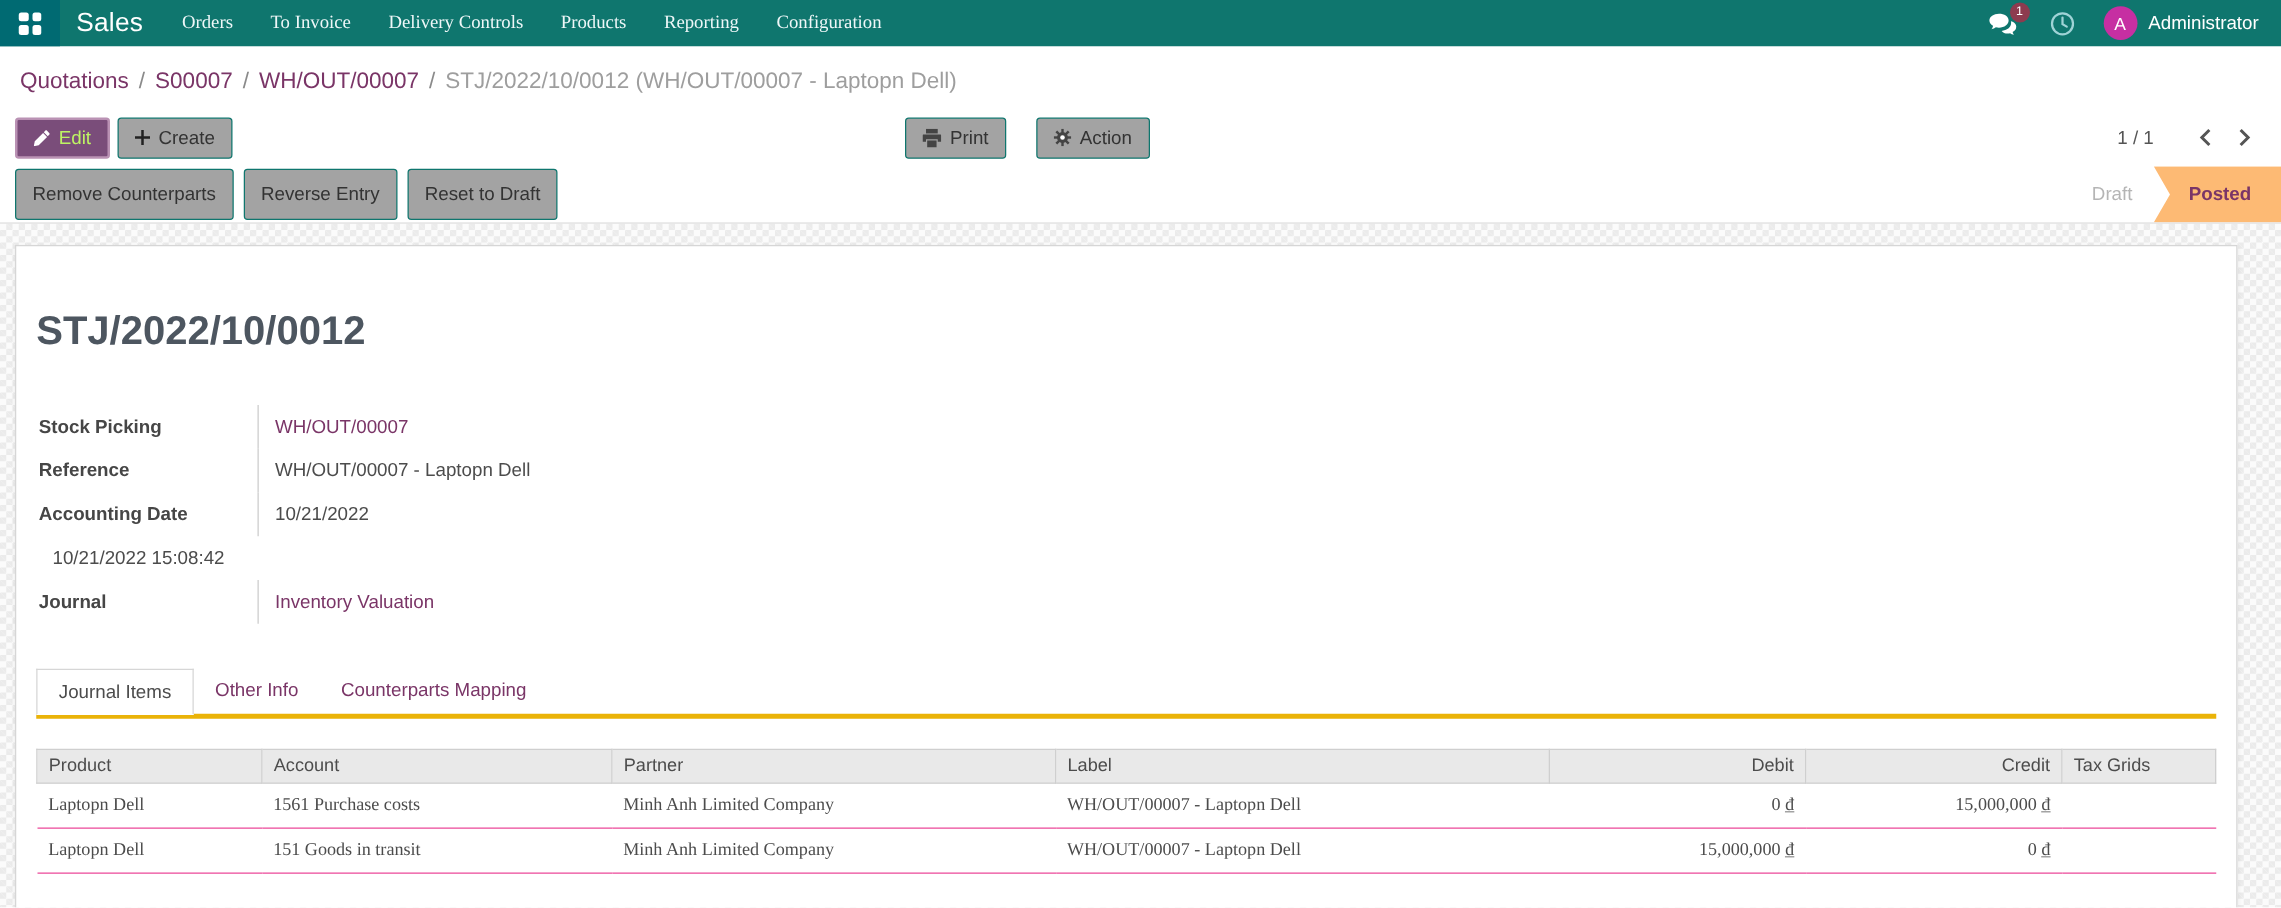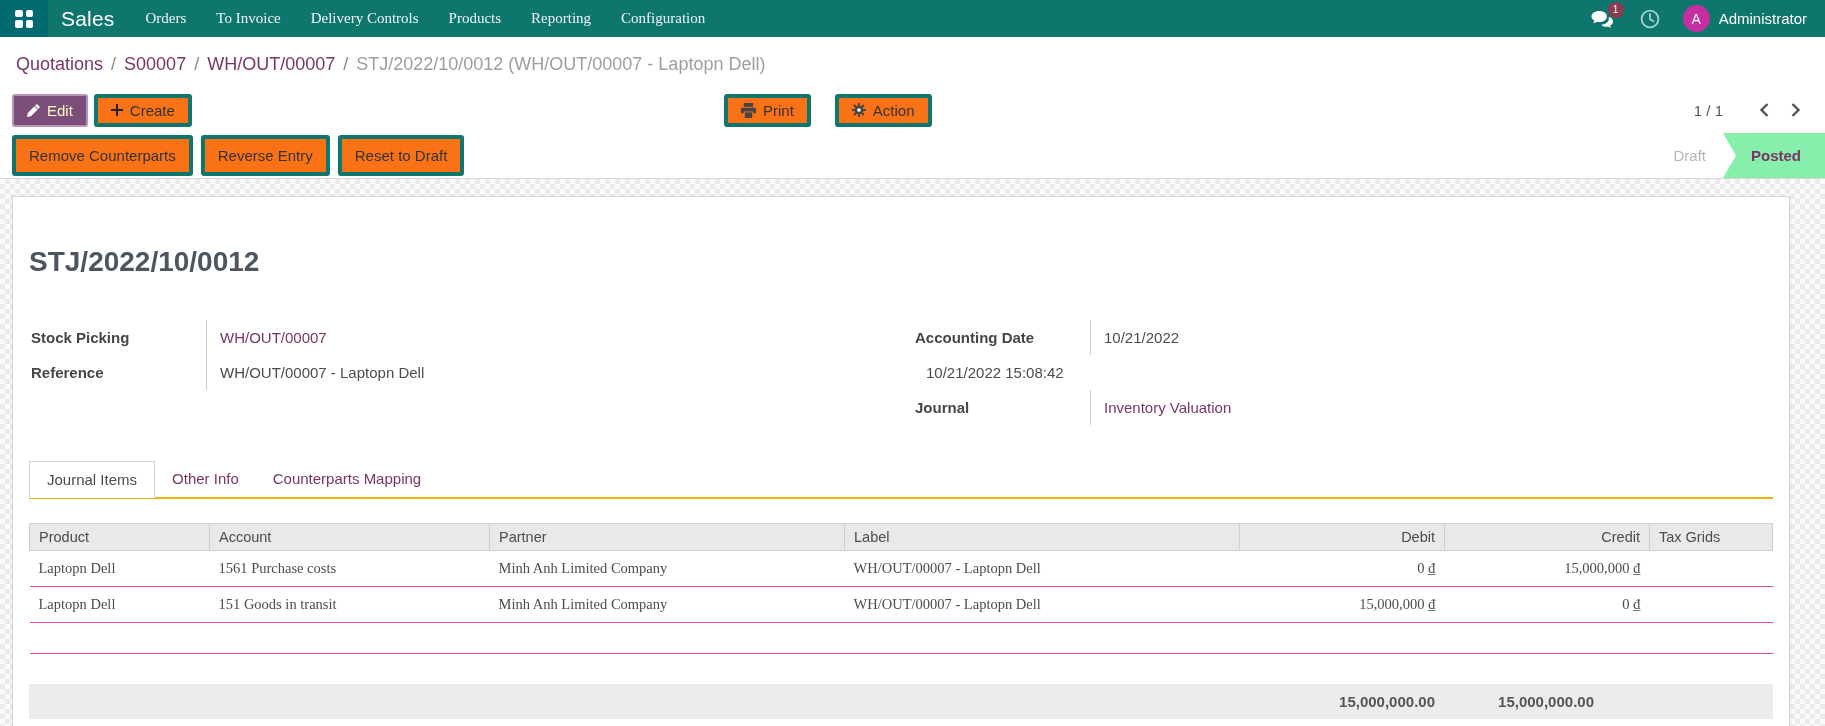--- a/index.html
+++ b/index.html
@@ -26,58 +26,58 @@
   .user-name { font-size:15px; padding:0 6px 0 9px; white-space:nowrap; }
 
   
   .breadcrumb-bar { height:50px; display:flex; align-items:center; padding:4px 16px 0; font-size:18px; }
   .bc-link { color:#7a3567; cursor:pointer; }
   .bc-sep { color:#8a8a8a; padding:0 8px; }
   .bc-current { color:#9e9e9e; }
 
   
   .control-row { height:46px; display:flex; align-items:center; padding:0 14px 0 12px; position:relative; }
-  .btn { display:inline-flex; align-items:center; gap:7px; height:33px; padding:0 13px; font-size:15px; background:#f97316; border:4px solid #0f766e; border-radius:3px; color:#333; cursor:pointer; white-space:nowrap; }
+  .btn { display:inline-flex; align-items:center; gap:7px; height:33px; padding:0 13px; font-size:15px; background:#a3a3a3; border:1px solid #0f766e; border-radius:3px; color:#333; cursor:pointer; white-space:nowrap; }
   .btn + .btn { margin-left:6px; }
-  .btn-primary { background:#7a4d7a; border:2px solid #ba92b4; color:#fef9c3; }
+  .btn-primary { background:#7a4d7a; border:2px solid #ba92b4; color:#bef264; }
   .center-btns { position:absolute; left:724px; display:flex; }
   .center-btns .btn + .btn { margin-left:24px; }
   .pager { margin-left:auto; display:flex; align-items:center; font-size:15px; color:#555; }
   .pager-count { margin-right:26px; }
   .pager-arrow { padding:4px 10px; cursor:pointer; display:flex; align-items:center; }
 
   .status-row { height:46px; display:flex; align-items:center; padding-left:12px; border-bottom:1px solid #d7d7d7; }
   .status-row .btn { height:41px; font-size:15px;text-align:center; }
   .status-row .btn + .btn { margin-left:8px; }
   .statusbar { margin-left:auto; display:flex; align-self:stretch; }
   .status-item { display:flex; align-items:center; font-size:15px; }
   .status-draft { color:#b5b5b5; padding:0 17px; cursor:pointer; }
-  .status-posted { background:#86efac; color:#7a3567; font-weight:bold; padding:0 24px 0 28px; clip-path:polygon(0 0,100% 0,100% 100%,0 100%,13px 50%); cursor:pointer; }
+  .status-posted { background:#fdba74; color:#7a3567; font-weight:bold; padding:0 24px 0 28px; clip-path:polygon(0 0,100% 0,100% 100%,0 100%,13px 50%); cursor:pointer; }
 
   
   .content-bg {
     height:549px;
     background-color:#fbfbfb;
     background-image:
       linear-gradient(45deg,#ebebeb 25%,transparent 25%,transparent 75%,#ebebeb 75%),
       linear-gradient(45deg,#ebebeb 25%,transparent 25%,transparent 75%,#ebebeb 75%);
     background-size:10px 10px;
     background-position:0 0,5px 5px;
     padding:17px 35px 0 12px;
   }
   .sheet { background:#fff; border:1px solid #d6d6d6; box-shadow:0 1px 4px rgba(0,0,0,.08); min-height:100%; padding:50px 16px 20px; }
-  .sheet-title { font-size:28px; font-weight:bold; color:#4d5660; margin:0 0 42px; line-height:1.1; }
-
-  .fields { display:grid; grid-template-columns:1fr 1fr; column-gap:24px; margin-bottom:36px; }
+  .sheet-title { font-size:32px; font-weight:bold; color:#4d5660; margin:0 0 42px; line-height:1.1; }
+
+  .fields { display:grid; grid-template-columns:1fr; column-gap:24px; margin-bottom:36px; }
   .frow { display:flex; }
   .flabel { width:178px; flex:0 0 178px; border-right:1px solid #ccc; padding:9px 8px 9px 2px; font-weight:bold; font-size:15px; color:#464646; }
   .fvalue { padding:9px 0 9px 13px; font-size:15px; color:#4c4c4c; }
   .fvalue.link { color:#7a3567; cursor:pointer; }
 
-  .notebook-tabs { display:flex; border-bottom:2px solid #eab308; }
+  .notebook-tabs { display:flex; border-bottom:4px solid #eab308; }
   .tab { padding:9px 17px; font-size:15px; color:#7a3567; cursor:pointer; }
   .tab.active { color:#4c4c4c; background:#fff; border:1px solid #d6d6d6; border-bottom:1px solid #fff; margin-bottom:-1px; }
 
   .jtable { width:100%; border-collapse:collapse; font-size:14.5px; margin-top:24px; table-layout:fixed; }
   .jtable th { background:#e9e9e9; border:1px solid #cfcfcf; font-weight:normal; text-align:left; padding:5px 9px; color:#4c4c4c; }
   .jtable th.num { text-align:right; }
   .jtable td { border-bottom:1px solid #ec4899; padding:9px 9px; color:#4c4c4c;font-family:Liberation Serif, serif; }
   .jtable td.num { text-align:right; }
   .jtable tr.empty td { padding:15px 9px; }
 

